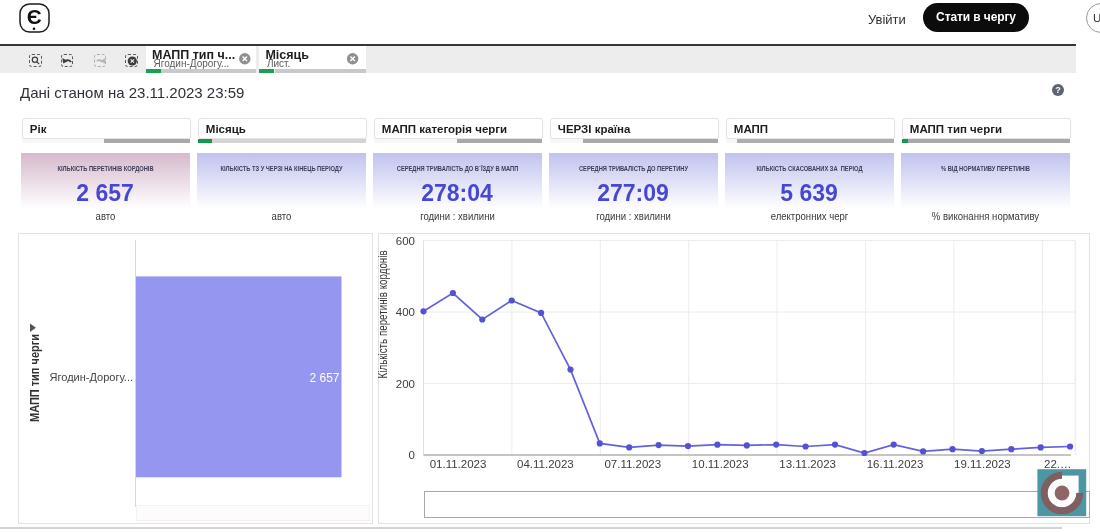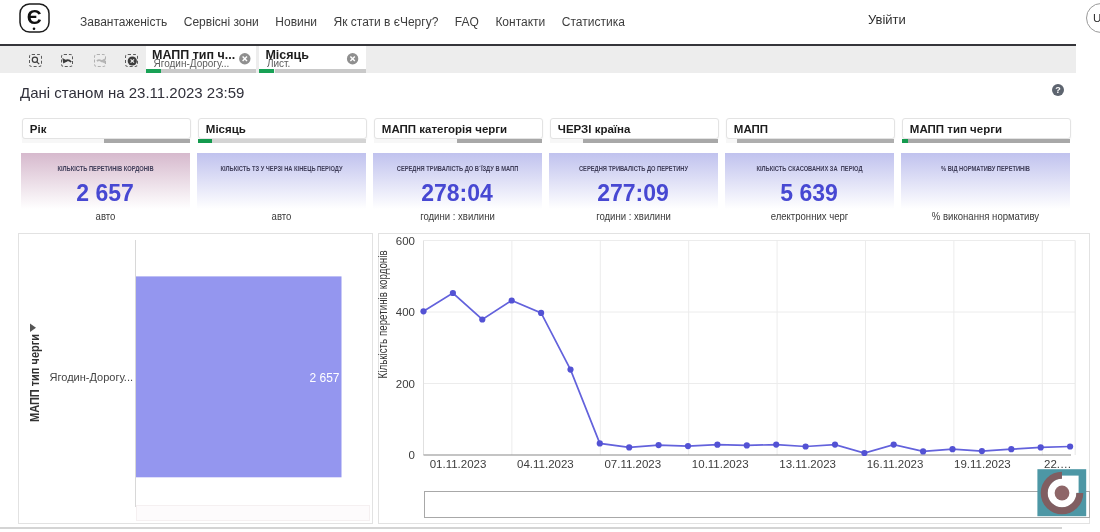--- a/index.html
+++ b/index.html
@@ -51,30 +51,22 @@
 </style>
 </head>
 <body>
 
 <div id="nav">
   <svg class="abs" style="left:19px;top:3px" width="31" height="30" viewBox="0 0 31 30">
     <rect x="1" y="1" width="29" height="28" rx="9.5" fill="#fff" stroke="#1b1b1b" stroke-width="1.5"></rect>
     <text x="15.2" y="21" font-size="21" font-weight="bold" fill="#111" text-anchor="middle" font-family="Liberation Sans">Є</text>
     <circle cx="15" cy="25.8" r="1.3" fill="#111"></circle>
   </svg>
-  <div id="navlinks">
-    <span>Завантаженість</span>
-      <span>Сервісні зони</span>
-      <span>Новини</span>
-      <span>Як стати в єЧергу?</span>
-      <span>FAQ</span>
-      <span>Контакти</span>
-      <span>Статистика</span>
-  </div>
   <div id="login">Увійти</div>
+  <div id="joinbtn">Стати в чергу</div>
   <div id="uk">UK</div>
 </div>
 
 <div id="toolbar">
   <div class="dicon" style="left:29px"></div>
   <div class="dicon" style="left:60.5px"></div>
   <div class="dicon" style="left:93.5px; border-color:#b0b0b0"></div>
   <div class="dicon" style="left:125px"></div>
   <div class="tab" style="left:145.5px; width:110.5px">
     <div class="tabtitle">МАПП тип ч...</div>

